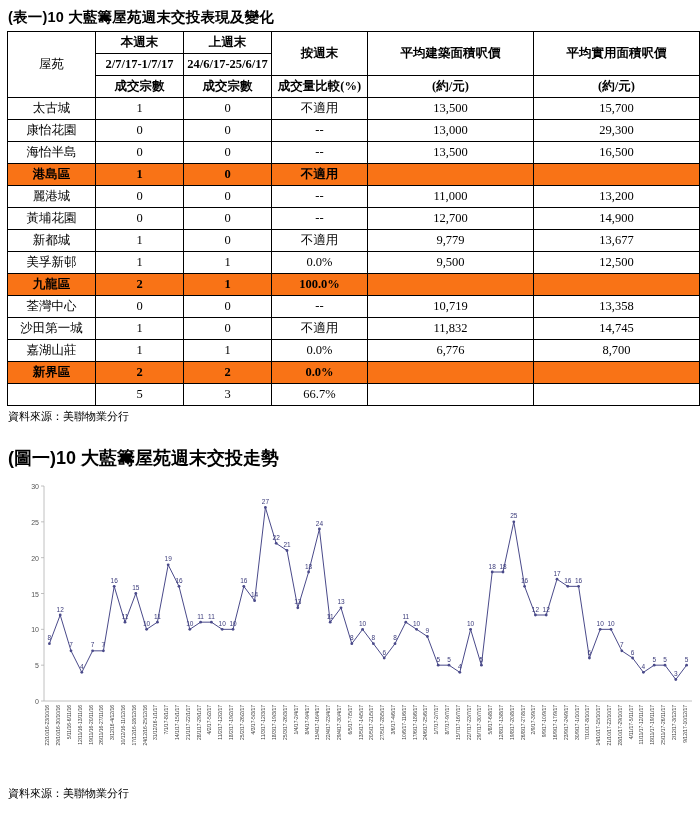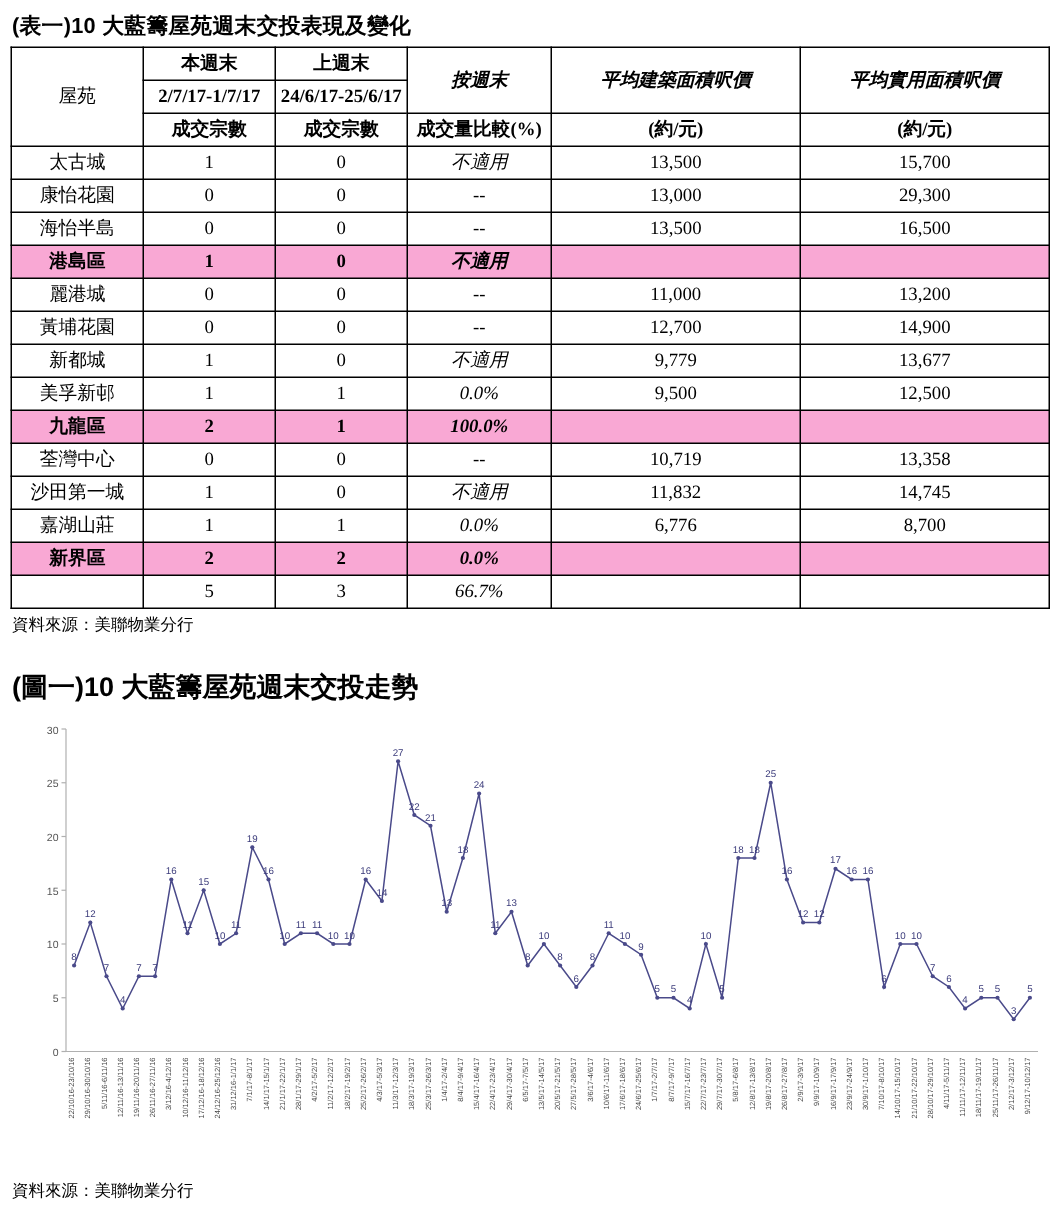--- a/index.html
+++ b/index.html
@@ -66,44 +66,42 @@
     font-size: 11px;
     font-weight: bold;
     font-family: "Liberation Sans", sans-serif;
     height: 15px;
   }
   .hdr-sub {
     font-weight: bold;
     font-size: 12px;
     font-family: "Liberation Sans", sans-serif;
     height: 17px;
-    font-style: italic;
   }
   .hdr-unit {
     font-weight: bold;
     font-size: 12px;
     font-family: "Liberation Sans", sans-serif;
     height: 17px;
   }
   .row-highlight td {
-    background: #f9a8d4;
+    background: #f97316;
     font-weight: bold;
   }
   .estate-name {
     font-family: "Liberation Sans", sans-serif;
     font-size: 13px;
   }
   .num {
     font-family: "Liberation Serif", serif;
     font-size: 12.5px;
   }
   .chg {
     font-family: "Liberation Sans", sans-serif;
     font-size: 12px;
-    font-style: italic;
   }
   .source {
     font-family: "Liberation Sans", sans-serif;
     font-size: 11px;
     margin: 3px 0 0 4px;
   }
   .chart-title {
     font-family: "Liberation Sans", sans-serif;
     font-size: 18px;
     font-weight: bold;

